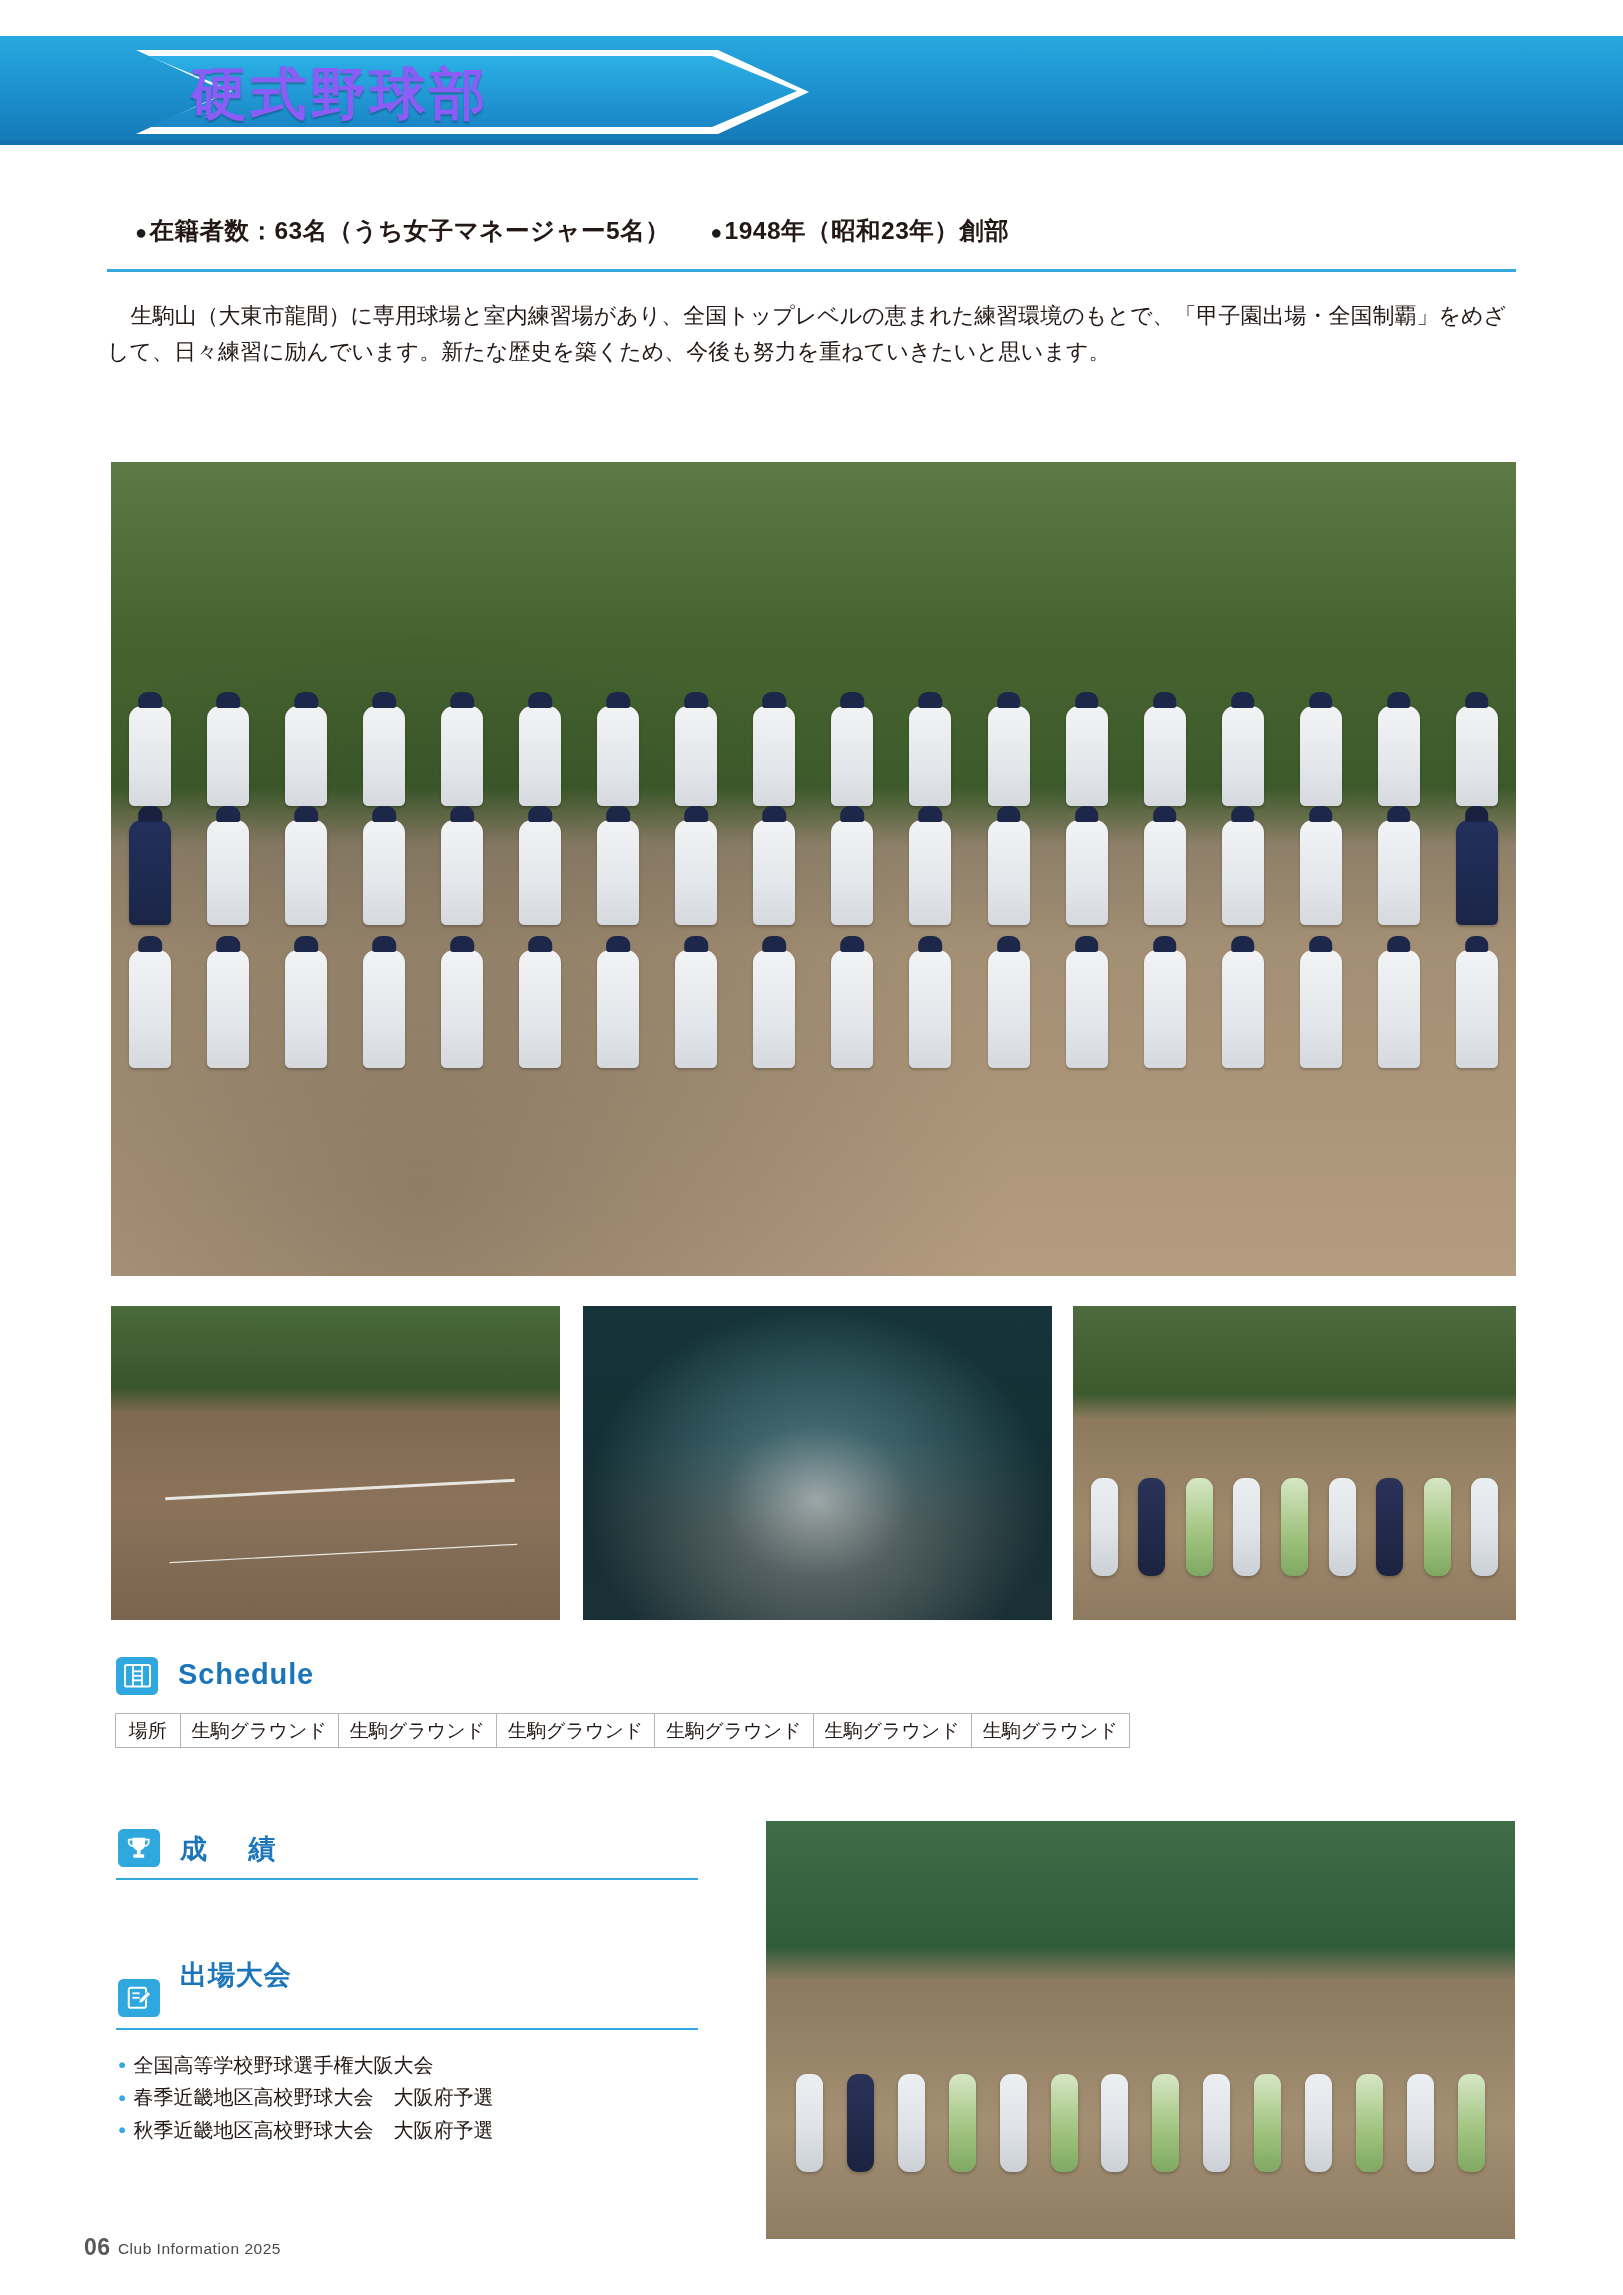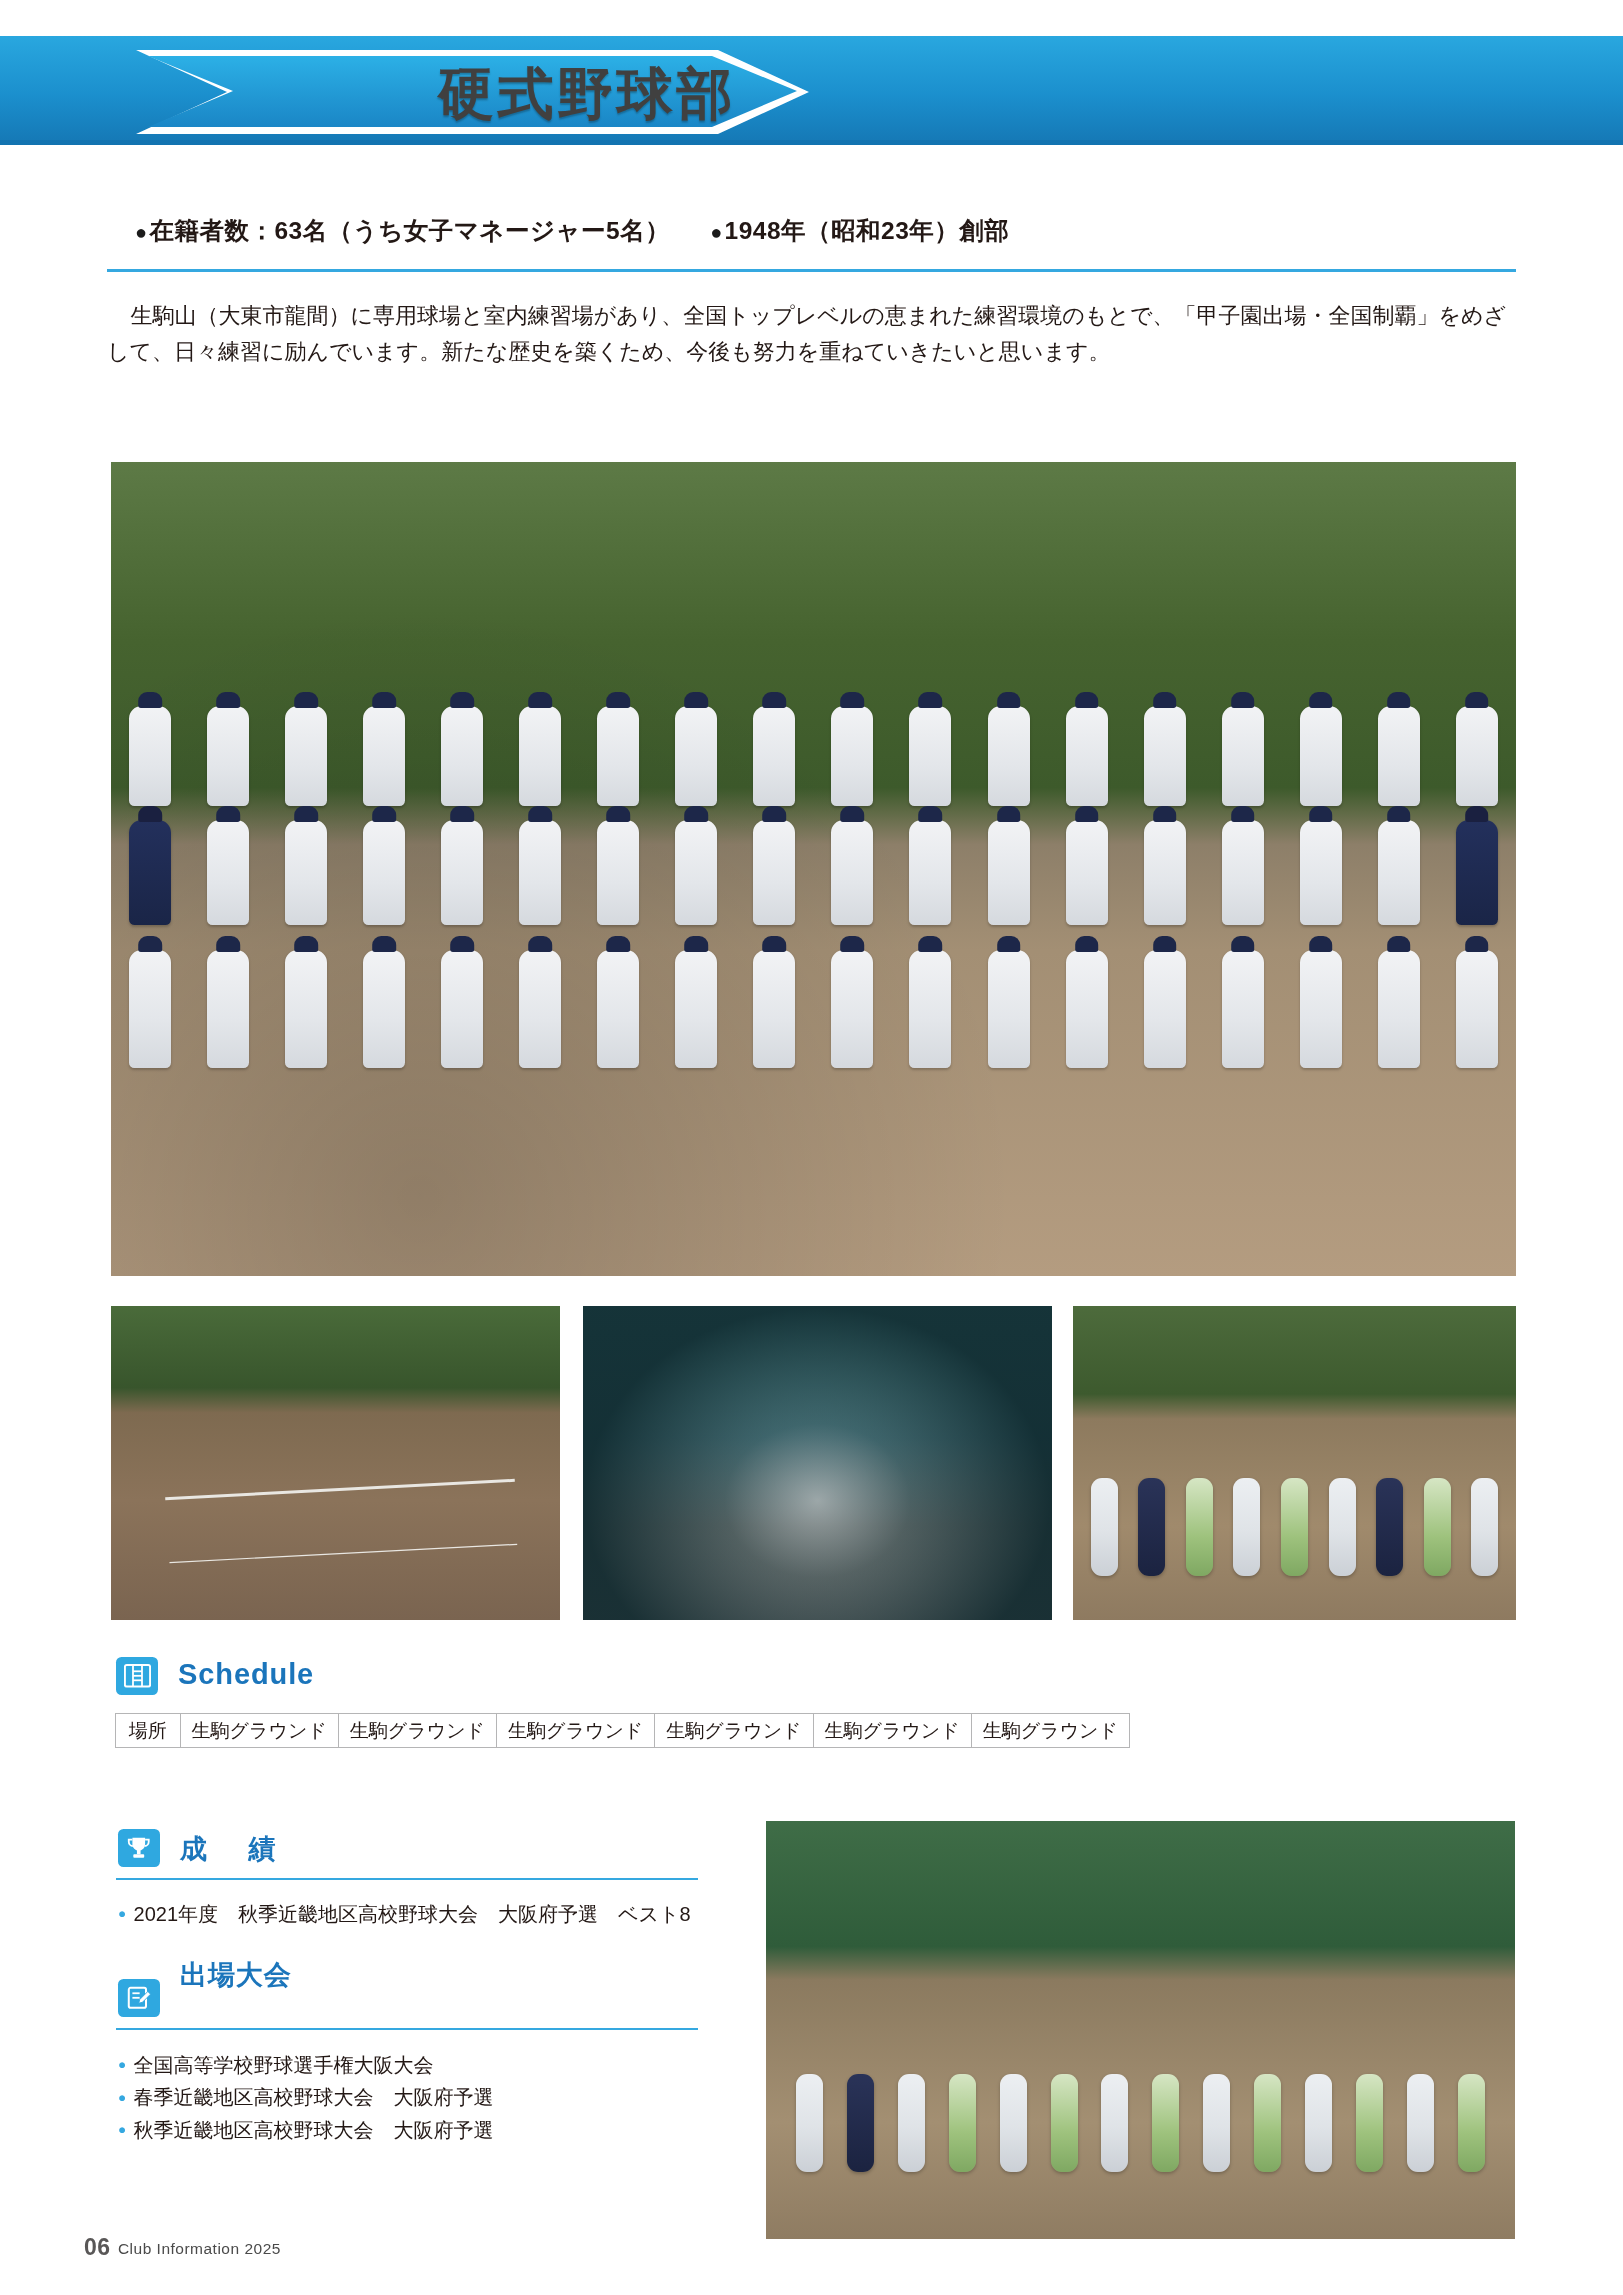--- a/index.html
+++ b/index.html
@@ -51,25 +51,25 @@
     background: linear-gradient(180deg,#2cb0e6 0%, #1a86c6 100%);
     clip-path: polygon(0 0, 564px 0, 649px 35px, 564px 71px, 0 71px, 85px 35px);
   }
   .header-title {
     position: absolute;
     top: 57px;
     left: 191px;
     width: 545px;
     height: 73px;
     line-height: 73px;
-    color: #404040;
+    color: #8b5cf6;
     font-size: 56px;
     font-weight: bold;
     letter-spacing: 3.6px;
-    text-align: right;
+    text-align: left;
     text-shadow: 0 1.8px 1.8px rgba(0,0,0,.25);
   }
 
   
   .meta-row {
     position: absolute;
     top: 214px;
     left: 107px;
     width: 1409px;
     font-size: 24.5px;
@@ -378,21 +378,20 @@
     <path d="M7 2h14v7a7 7 0 0 1-14 0V2z" fill="#ffffff"></path>
     <path d="M7 4H3v2c0 3 2 5 4.5 5" fill="none" stroke="#ffffff" stroke-width="2"></path>
     <path d="M21 4h4v2c0 3-2 5-4.5 5" fill="none" stroke="#ffffff" stroke-width="2"></path>
     <rect x="12" y="15" width="4" height="5" fill="#ffffff"></rect>
     <rect x="8" y="20" width="12" height="4" rx="1" fill="#ffffff"></rect>
   </svg>
 </div>
 <div class="sec-title" id="result-title">成　績</div>
 <div class="sec-rule" id="result-rule"></div>
 <div class="bullet-list" id="result-list">
-  <div><span class="b">●</span><span>2021年度　秋季近畿地区高校野球大会　大阪府予選　ベスト8</span></div>
 </div>
 
 <div class="sec-icon" id="tourn-icon">
   <svg width="25.5" height="23.6" viewBox="0 0 28 26" aria-hidden="true">
     <rect x="3" y="2" width="19" height="22" rx="2" fill="none" stroke="#ffffff" stroke-width="2.2"></rect>
     <line x1="7" y1="8" x2="15" y2="8" stroke="#ffffff" stroke-width="2"></line>
     <line x1="7" y1="13" x2="15" y2="13" stroke="#ffffff" stroke-width="2"></line>
     <path d="M24 6l3 3-9 9-4 1 1-4 9-9z" fill="#ffffff" stroke="#2fa8e0" stroke-width="1"></path>
   </svg>
 </div>

